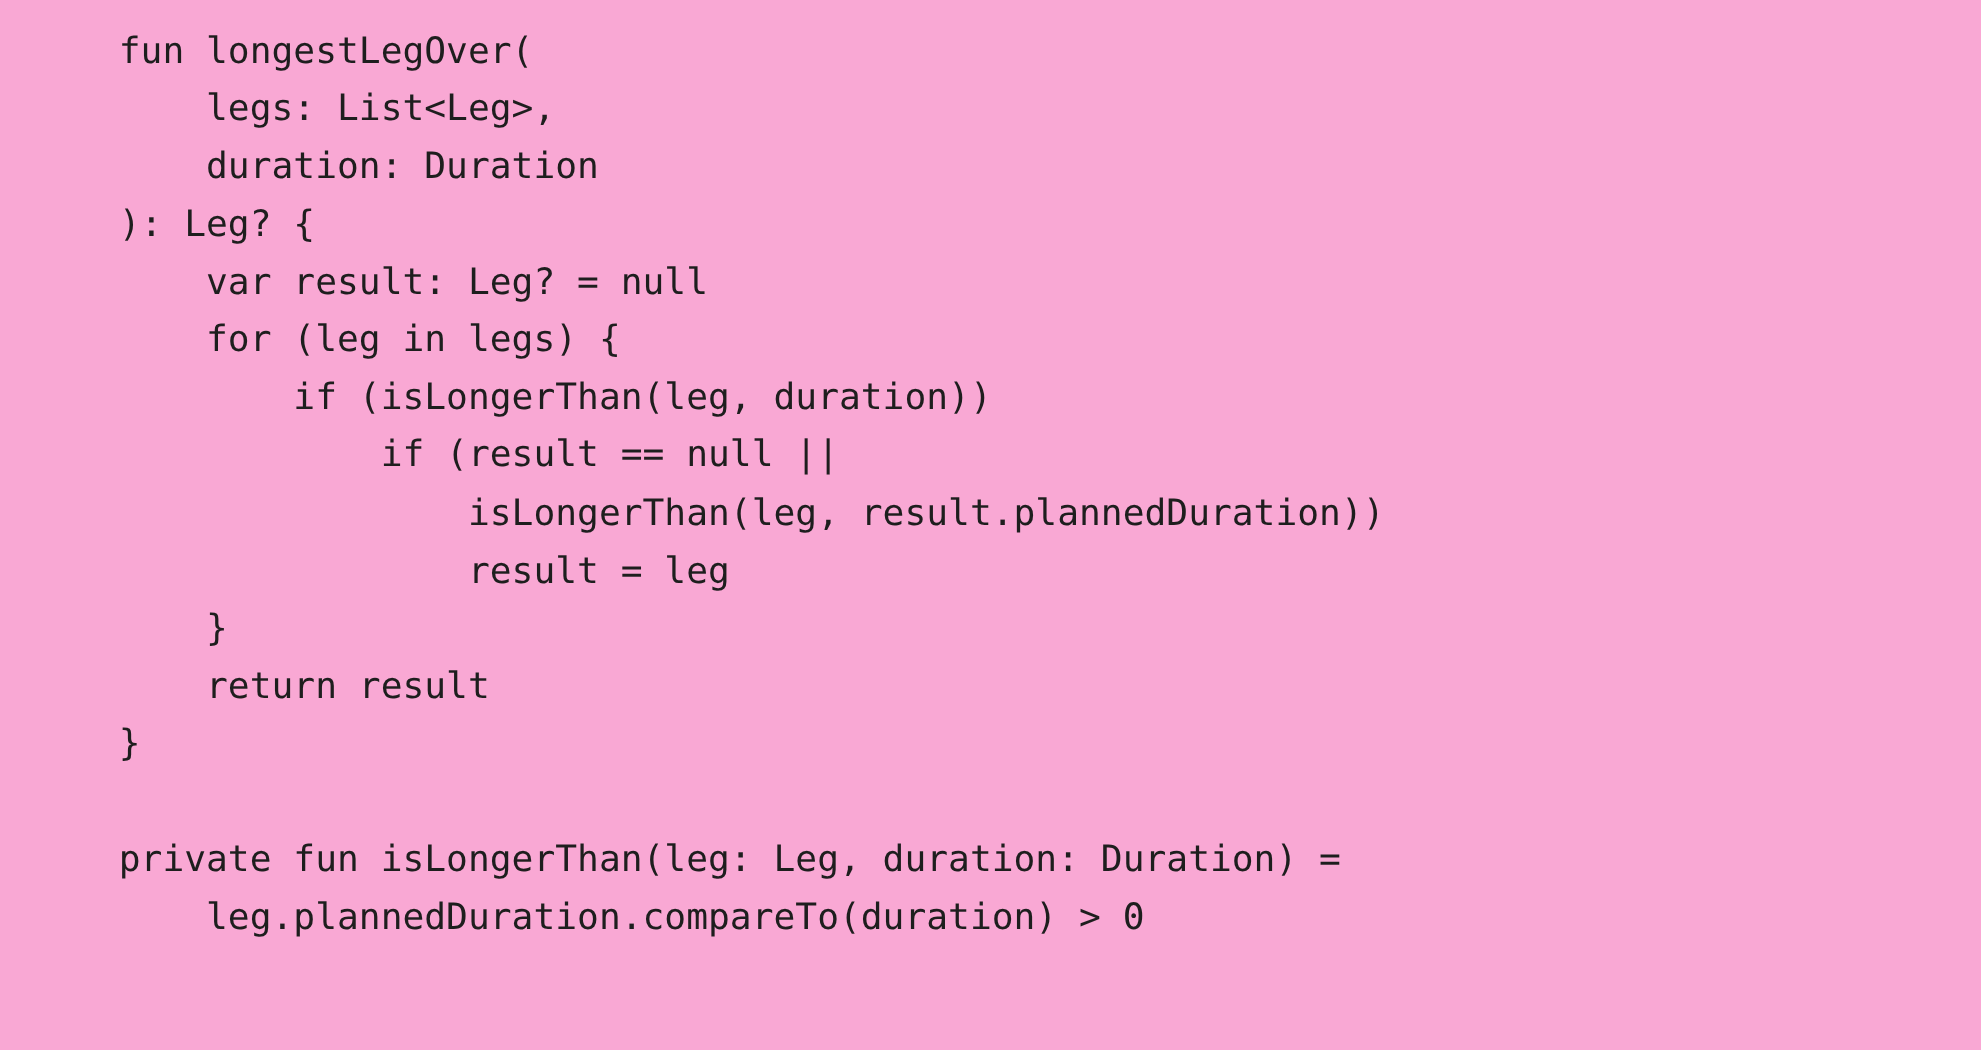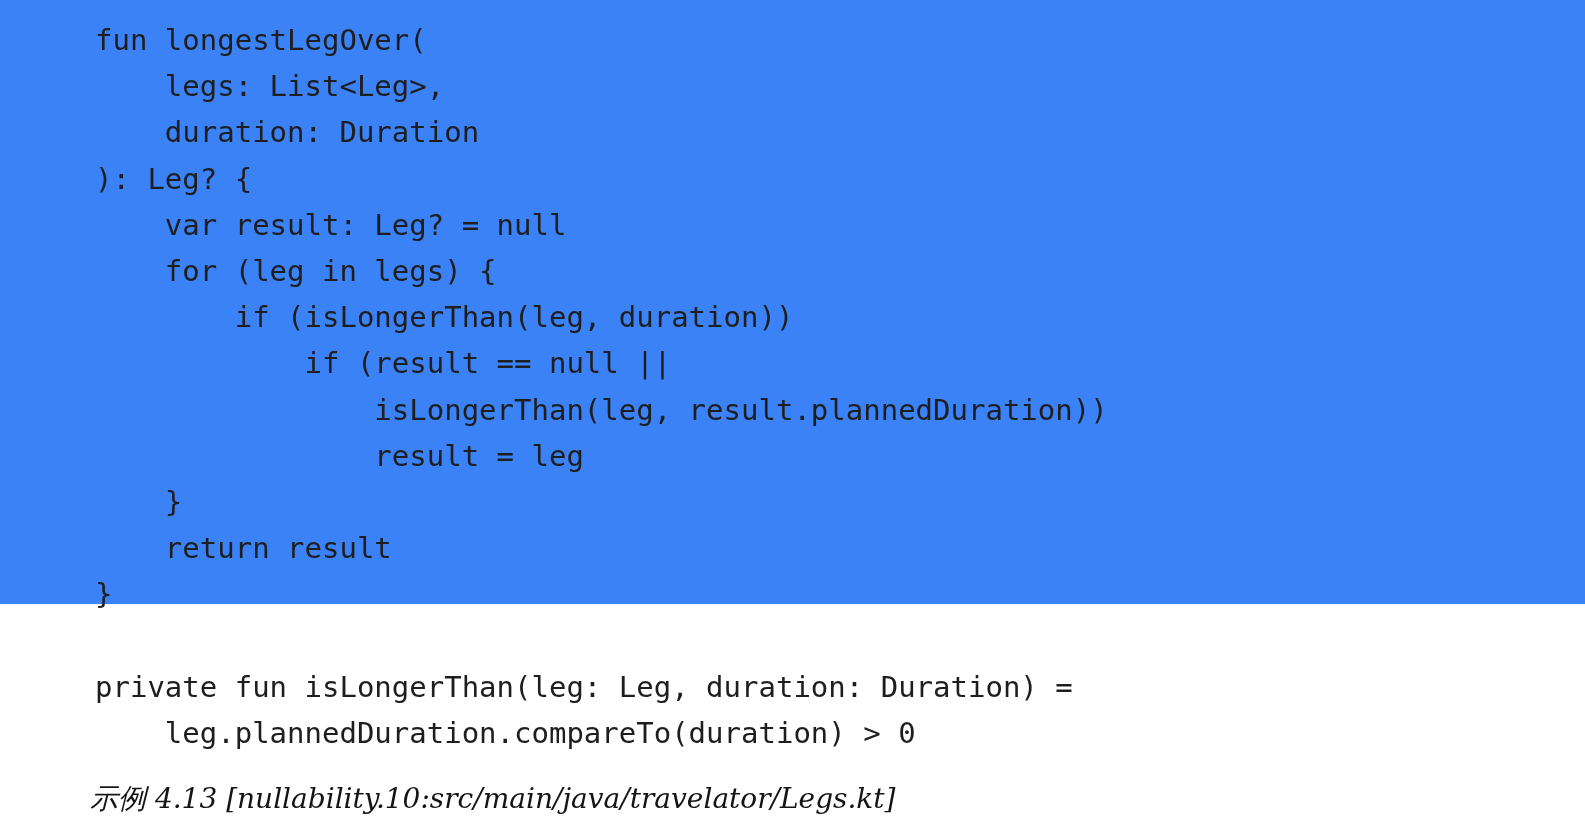--- a/index.html
+++ b/index.html
@@ -10,22 +10,22 @@
   body {
     width: 1585px;
     height: 840px;
     background: #ffffff;
     overflow: hidden;
     font-family: "DejaVu Sans", "Liberation Sans", sans-serif;
   }
   .page {
     position: relative;
     width: 1585px;
-    height: 604px;
-    background: #3b82f6;
+    height: 840px;
+    background: #f9a8d4;
   }
 
   
   .code-listing {
     margin: 0;
     position: absolute;
     left: 95px;
     top: 17px;
     font-family: "DejaVu Sans Mono", "Liberation Mono", monospace;
     font-size: 29px;
@@ -55,15 +55,14 @@
     white-space: nowrap;
   }
 </style>
 </head>
 <body>
 
 <div class="page">
 
   <pre class="code-listing" id="code-listing"><div class="code-line">fun longestLegOver(</div><div class="code-line">    legs: List&lt;Leg&gt;,</div><div class="code-line">    duration: Duration</div><div class="code-line">): Leg? {</div><div class="code-line">    var result: Leg? = null</div><div class="code-line">    for (leg in legs) {</div><div class="code-line">        if (isLongerThan(leg, duration))</div><div class="code-line">            if (result == null ||</div><div class="code-line">                isLongerThan(leg, result.plannedDuration))</div><div class="code-line">                result = leg</div><div class="code-line">    }</div><div class="code-line">    return result</div><div class="code-line">}</div><div class="code-line">&nbsp;</div><div class="code-line">private fun isLongerThan(leg: Leg, duration: Duration) =</div><div class="code-line">    leg.plannedDuration.compareTo(duration) &gt; 0</div></pre>
 
-  <p class="caption"><span>示例 4.13</span> <span>[nullability.10:src/main/java/travelator/Legs.kt]</span></p>
 
 </div>
 
 </body></html>

